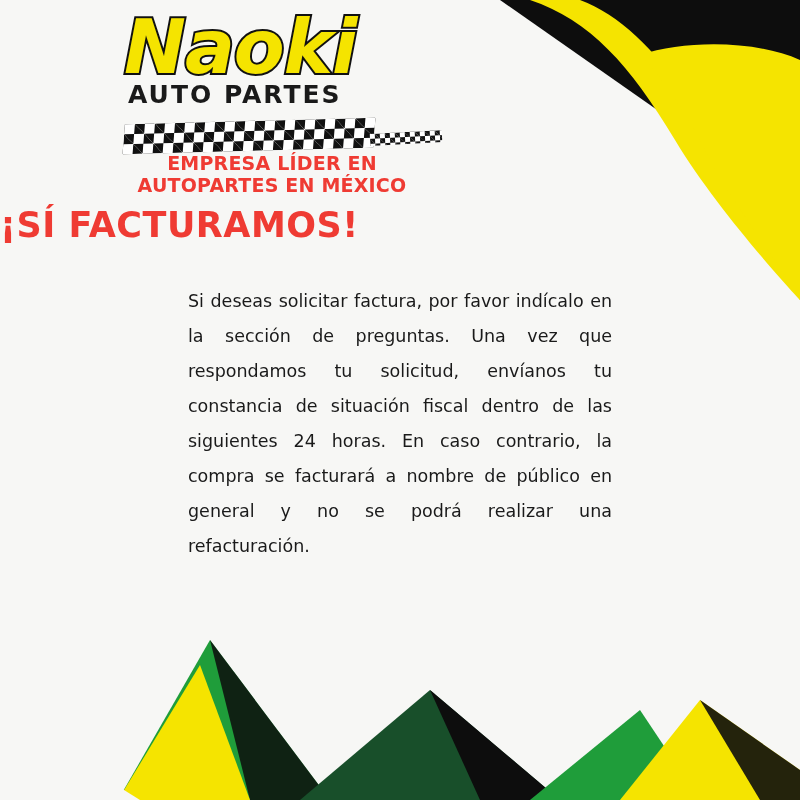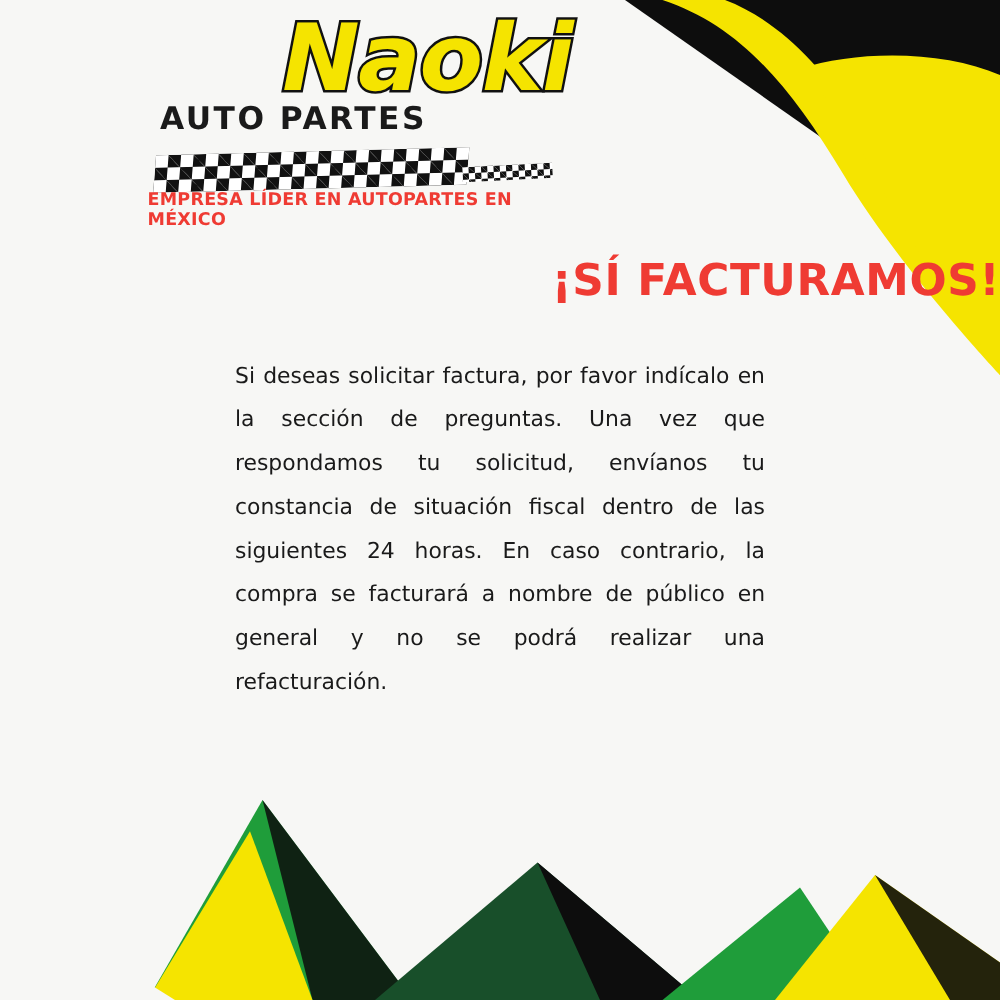--- a/index.html
+++ b/index.html
@@ -65,21 +65,21 @@
     font-family: "DejaVu Sans", sans-serif;
     font-weight: bold;
     font-style: italic;
     font-size: 74px;
     line-height: 78px;
     color: #f5e400;
     -webkit-text-stroke: 4px #111111;
     paint-order: stroke fill;
     letter-spacing: -1px;
     margin: 0;
-    text-align: right;
+    text-align: left;
     padding-left: 6px;
   }
   #logo-sub {
     font-family: "DejaVu Sans", sans-serif;
     font-weight: bold;
     font-size: 25px;
     letter-spacing: 2px;
     color: #1a1a1a;
     margin: -6px 0 12px 10px;
     text-align: left;
@@ -105,37 +105,37 @@
     background-image: linear-gradient(45deg, #111 25%, transparent 25%, transparent 75%, #111 75%),
                       linear-gradient(45deg, #111 25%, transparent 25%, transparent 75%, #111 75%);
     background-size: 10px 10px;
     background-position: 0 0, 5px 5px;
     background-color: #ffffff;
     transform: rotate(-3deg);
   }
   #tagline {
     position: absolute;
     top: 152px;
-    left: 118px;
+    left: 102px;
     width: 340px;
-    text-align: left;
+    text-align: center;
     font-family: "DejaVu Sans", sans-serif;
     font-weight: bold;
-    font-size: 14px;
+    font-size: 19px;
     letter-spacing: 0.2px;
     color: #ef3b33;
   }
 
   
   #headline {
     position: absolute;
     top: 205px;
     left: 0;
     width: 800px;
-    text-align: right;
+    text-align: left;
     font-family: "DejaVu Sans", sans-serif;
     font-weight: bold;
     font-size: 35px;
     letter-spacing: 0.5px;
     color: #ef3b33;
   }
 
   
   #body-text {
     position: absolute;

